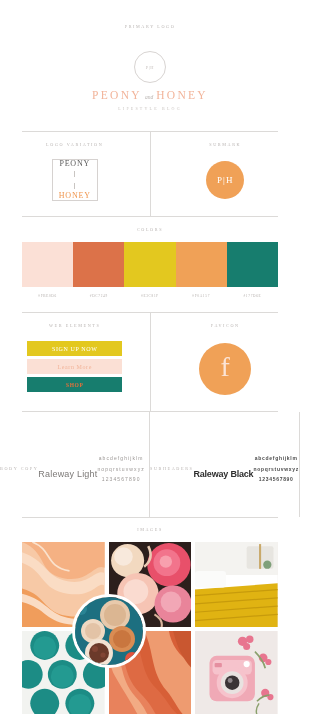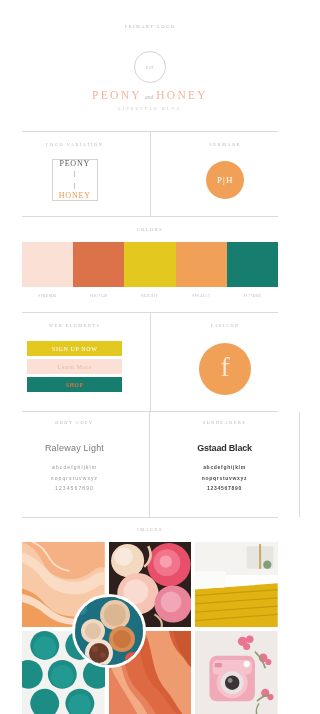--- a/index.html
+++ b/index.html
@@ -114,21 +114,21 @@
     background:#f0a157;
     display:flex;align-items:center;justify-content:center;
     color:#fce4d6;
     font-family:"Liberation Serif", serif;
     font-size:28px;line-height:1;
     padding-bottom:4px;box-sizing:border-box;
   }
 
   
   .row5{display:flex;height:105px;}
-  .typecol{flex:1;display:flex;flex-direction:column;align-items:center;}
+  .typecol{flex:1;display:flex;flex-direction:row;align-items:center;}
   .typecol .sec-label{margin-top:8px;}
   .type-name{
     margin-top:18px;
     font-size:9px;color:#7d7a78;
     font-family:"Liberation Sans", sans-serif;
     font-weight:300;letter-spacing:.2px;
     white-space:nowrap;
   }
   .typecol.sub .type-name{font-weight:bold;color:#2f2f2f;letter-spacing:-.2px;}
   .typecol.head .type-name{
@@ -255,21 +255,21 @@
       <div class="type-name">Raleway Light</div>
       <div class="glyphs">
         <div>abcdefghijklm</div>
         <div>nopqrstuvwxyz</div>
         <div>1234567890</div>
       </div>
     </div>
     <div class="vr"></div>
     <div class="typecol sub">
       <div class="sec-label">SUBHEADERS</div>
-      <div class="type-name">Gstaad Black</div>
+      <div class="type-name">Raleway Black</div>
       <div class="glyphs">
         <div>abcdefghijklm</div>
         <div>nopqrstuvwxyz</div>
         <div>1234567890</div>
       </div>
     </div>
     <div class="vr"></div>
   </div>
 
   <div class="hr"></div>

